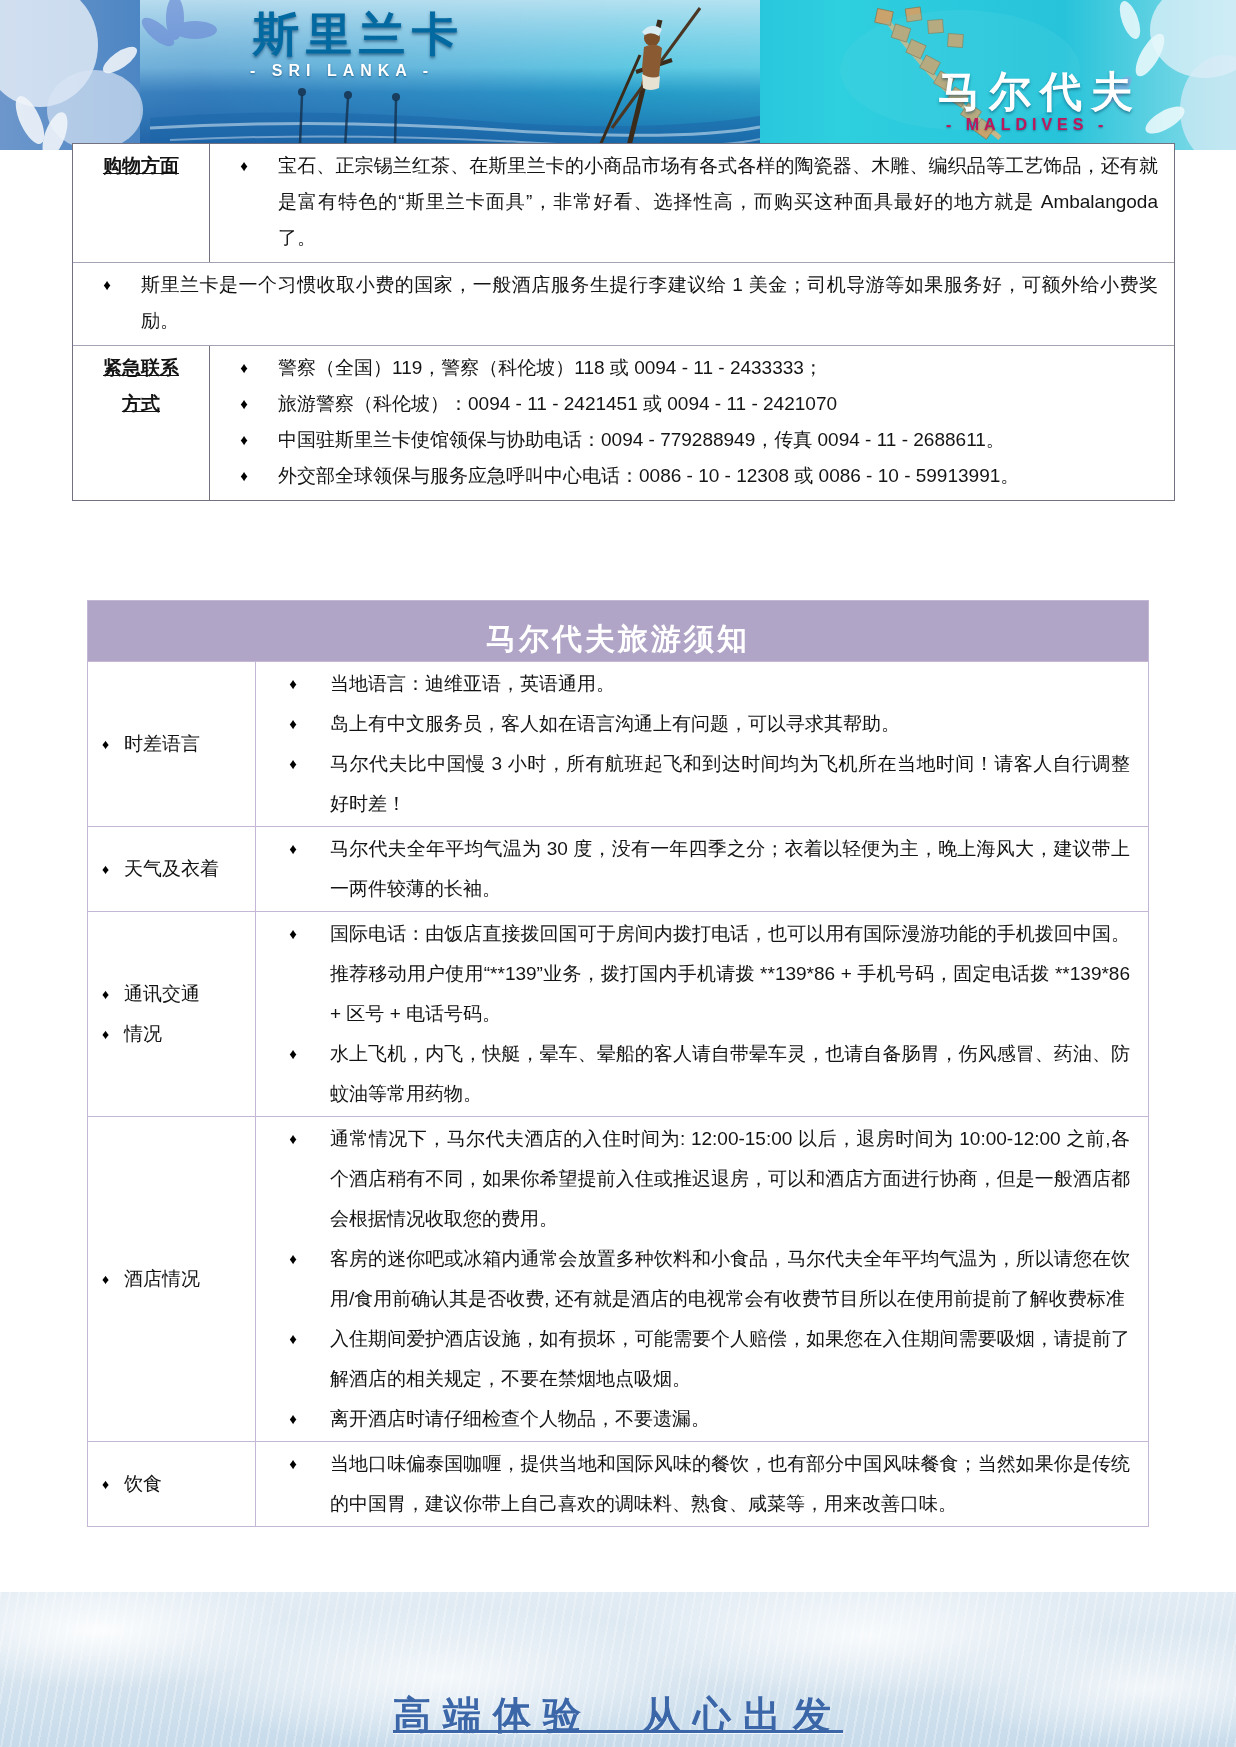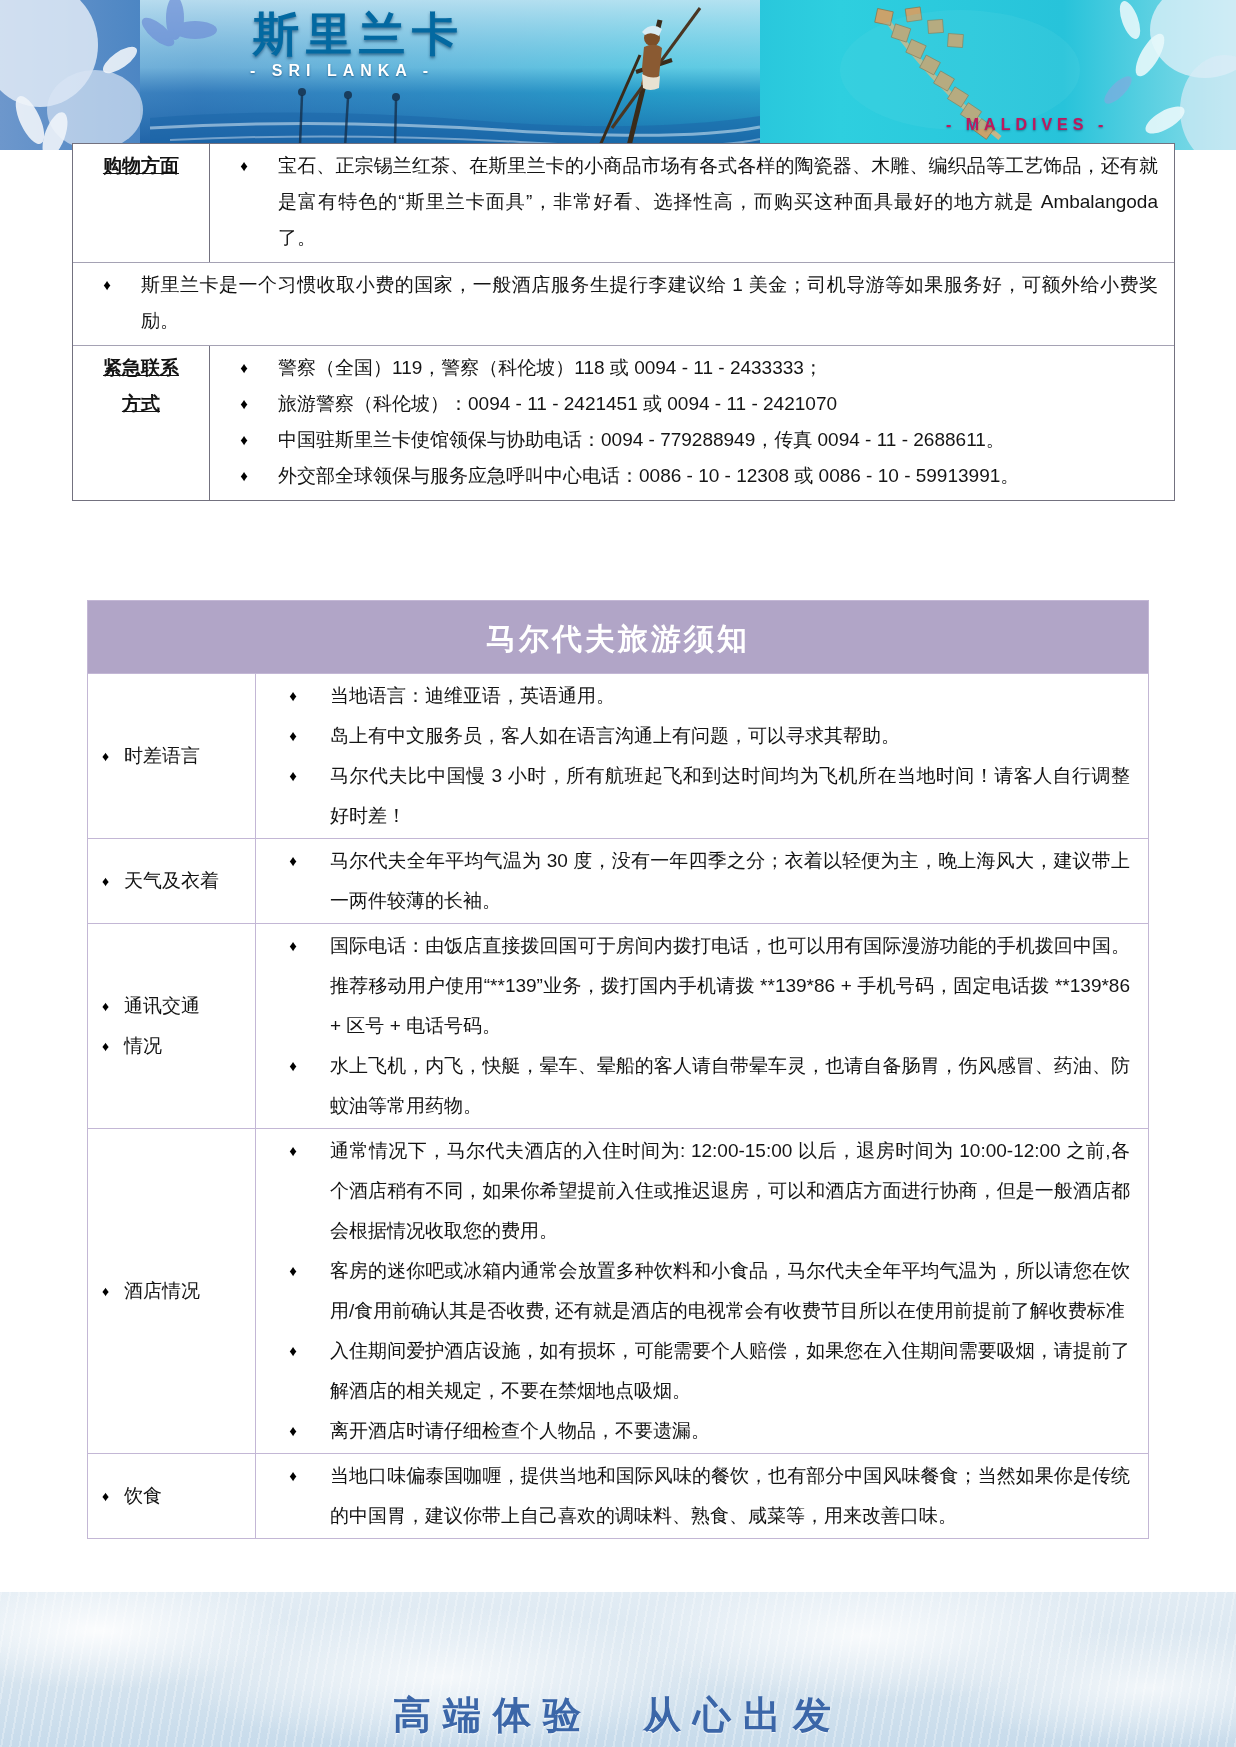--- a/index.html
+++ b/index.html
@@ -48,21 +48,21 @@
   .item .bullet { flex:0 0 68px; text-align:center; font-size:15px; color:#000; }
   .item .txt { flex:1; text-align:justify; }
 
   
   .notice-table {
     position:absolute; left:87px; top:600px; width:1062px; z-index:2;
     background:#fff; border:1px solid #c3b7d5;
     font-size:19px; line-height:40px;
   }
   .notice-title {
-    height:72px; line-height:76px; background:#b1a5c7; color:#ffffff;
+    height:60px; line-height:76px; background:#b1a5c7; color:#ffffff;
     text-align:center; font-size:30px; font-weight:bold; letter-spacing:3px;
   }
   .notice-row { display:flex; border-top:1px solid #c3b7d5; }
   .notice-label {
     flex:0 0 168px; width:168px; border-right:1px solid #c3b7d5;
     display:flex; flex-direction:column; justify-content:center; padding:2px 0;
   }
   .label-line { display:flex; }
   .label-line .bullet { flex:0 0 36px; padding-left:14px; font-size:14px; color:#000; }
   .label-line .lbl { flex:1; padding-right:4px; }
@@ -78,20 +78,21 @@
       radial-gradient(ellipse 420px 110px at 36% 55%, rgba(255,255,255,.75), rgba(255,255,255,0) 65%),
       radial-gradient(ellipse 380px 100px at 70% 28%, rgba(255,255,255,.8), rgba(255,255,255,0) 65%),
       radial-gradient(ellipse 320px 90px at 93% 62%, rgba(255,255,255,.7), rgba(255,255,255,0) 65%),
       linear-gradient(180deg, #e2ecf4 0%, #d6e4ef 55%, #c7dbeb 100%);
   }
   .slogan {
     position:absolute; left:0; right:0; bottom:6px; text-align:center;
     font-family:"Liberation Serif","DejaVu Serif",serif;
     font-size:38px; font-weight:bold; color:#3b66a8; letter-spacing:12px;
     text-shadow:0 1px 1px rgba(255,255,255,.8);
+    text-decoration:underline;
   }
 </style>
 </head>
 <body>
 
 <div class="page">
 
   <div class="banner">
     <svg viewBox="0 0 1236 150" preserveAspectRatio="none">
       <defs>
@@ -180,20 +181,21 @@
           <ellipse cx="1130" cy="20" rx="8" ry="20" transform="rotate(-20 1130 20)"></ellipse>
           <ellipse cx="1165" cy="120" rx="9" ry="22" transform="rotate(60 1165 120)"></ellipse>
         </g>
         <g fill="#8aa6e0" opacity="0.7">
           <ellipse cx="1118" cy="90" rx="7" ry="18" transform="rotate(45 1118 90)"></ellipse>
         </g>
       </g>
     </svg>
     <div class="sl-title">斯里兰卡</div>
     <div class="sl-sub">- SRI LANKA -</div>
+    <div class="mv-title">马尔代夫</div>
     <div class="mv-sub">- MALDIVES -</div>
   </div>
 
   <div class="info-table">
 
     <div class="info-row">
       <div class="info-label">购物方面</div>
       <div class="info-content">
         <div class="item">
           <span class="bullet">♦</span>

